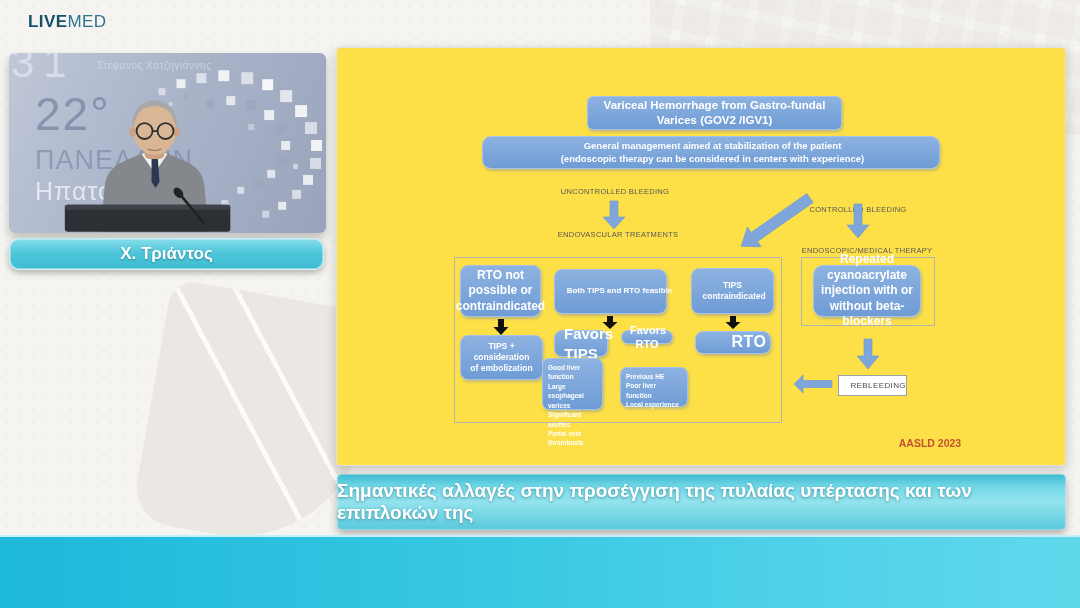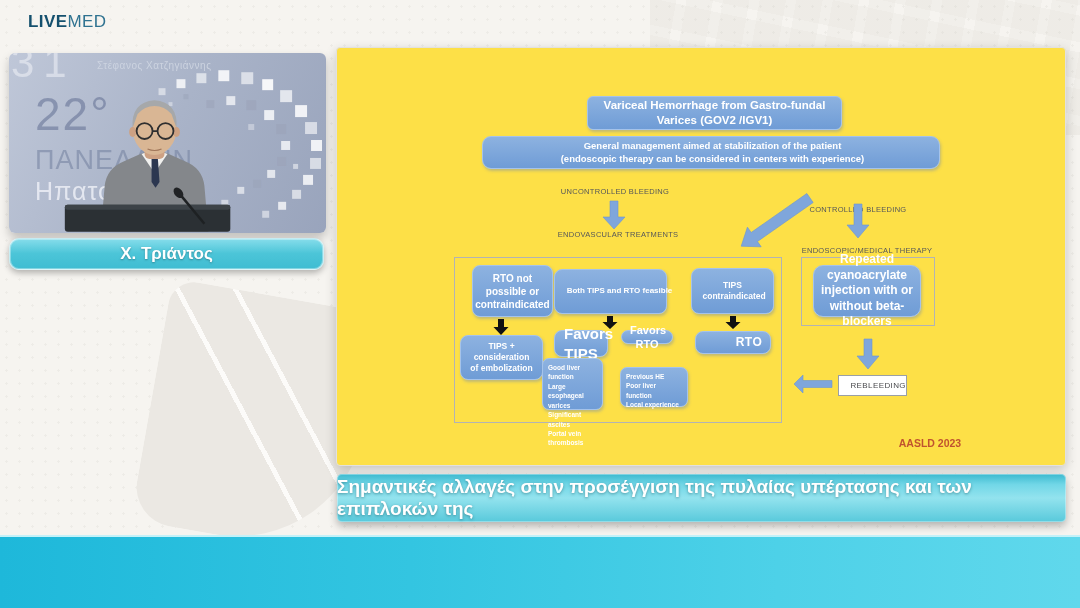--- a/index.html
+++ b/index.html
@@ -46,21 +46,21 @@
   .outline{position:absolute;border:1px solid #b3b3b3;background:transparent;}
   .criteria{position:absolute;background:linear-gradient(180deg,#8db2e0,#6f9cd6);border:1px solid #a5c3ea;
     border-radius:7px;color:#fff;font-weight:bold;font-size:6.5px;line-height:1.45;text-align:left;
     padding:4px 5px;box-sizing:border-box;box-shadow:1px 2px 3px rgba(120,140,170,.45);}
   .rebleed{position:absolute;border:1px solid #9aa0a6;color:#4a4b4e;font-size:8px;letter-spacing:.4px;
     display:flex;align-items:center;justify-content:flex-end;background:#fff;}
   .citation{position:absolute;left:548px;top:389px;width:90px;text-align:center;color:#c0532f;
     font-weight:bold;font-size:10.5px;}
   .arrows{position:absolute;inset:0;width:730px;height:419px;pointer-events:none;}
   
-  .caption{position:absolute;left:337px;top:474px;width:729px;height:48px;border-radius:5px;
+  .caption{position:absolute;left:337px;top:474px;width:729px;height:56px;border-radius:5px;
     background:linear-gradient(180deg,#3ab9cf 0%,#72d7e7 22%,#93e3ee 50%,#58c9db 100%);
     box-shadow:0 4px 8px rgba(0,0,0,.28),inset 0 0 0 1px rgba(255,255,255,.35);
     display:flex;align-items:center;justify-content:center;color:#fff;font-weight:bold;font-size:19px;
     text-shadow:0 1px 3px rgba(25,90,100,.55);}
   
   .footer{position:absolute;left:0;top:535px;width:1080px;height:73px;
     background:linear-gradient(90deg,#1eb8da 0%,#33c5e1 38%,#4dd1e8 72%,#60d8ec 100%);
     border-top:2px solid #c4f1f8;box-sizing:border-box;}
 </style>
 </head>
@@ -158,40 +158,40 @@
     </div>
 
     <div class="flabel" style="left:278px;top:139px;">UNCONTROLLED BLEEDING</div>
     <div class="flabel" style="left:521px;top:137px;margin-top:20px;">CONTROLLED BLEEDING</div>
     <div class="flabel" style="left:281px;top:182px;">ENDOVASCULAR TREATMENTS</div>
     <div class="flabel" style="left:530px;top:198px;">ENDOSCOPIC/MEDICAL THERAPY</div>
 
     <div class="outline" style="left:117px;top:209px;width:326px;height:164px;"></div>
     <div class="outline" style="left:464px;top:209px;width:132px;height:67px;"></div>
 
-    <div class="fbox" style="left:135px;top:217px;width:81px;height:52px;font-size:10px;">
+    <div class="fbox" style="left:123px;top:217px;width:81px;height:52px;font-size:12px;">
       <span>RTO not possible or contraindicated</span>
     </div>
     <div class="fbox" style="left:217px;top:221px;width:113px;height:45px;font-size:8px;white-space:nowrap;padding-left:22px;">
       <span>Both TIPS and RTO feasible</span>
     </div>
     <div class="fbox" style="left:354px;top:220px;width:83px;height:46px;font-size:8.5px;">
       <span style="display:inline-block;width:60px;">TIPS contraindicated</span>
     </div>
 
     <div class="fbox" style="left:123px;top:287px;width:83px;height:45px;font-size:8.5px;">
       <span style="display:inline-block;width:66px;">TIPS + consideration of embolization</span>
     </div>
     <div class="fbox" style="left:217px;top:282px;width:54px;height:27px;font-size:15px;">
       <span style="display:inline-block;width:34px;">Favors TIPS</span>
     </div>
     <div class="fbox" style="left:284px;top:282px;width:52px;height:14px;font-size:11px;">
       <span style="display:inline-block;width:34px;">Favors RTO</span>
     </div>
-    <div class="fbox" style="left:358px;top:283px;width:76px;height:23px;font-size:12px;letter-spacing:.5px;padding-left:36px;">
+    <div class="fbox" style="left:358px;top:283px;width:76px;height:23px;font-size:16px;letter-spacing:.5px;padding-left:36px;">
       <span>RTO</span>
     </div>
 
     <div class="criteria" style="left:205px;top:310px;width:61px;height:52px;">
       <div>Good liver function</div>
       <div>Large esophageal varices</div>
       <div>Significant ascites</div>
       <div>Portal vein thrombosis</div>
     </div>
     <div class="criteria" style="left:283px;top:319px;width:68px;height:40px;">

